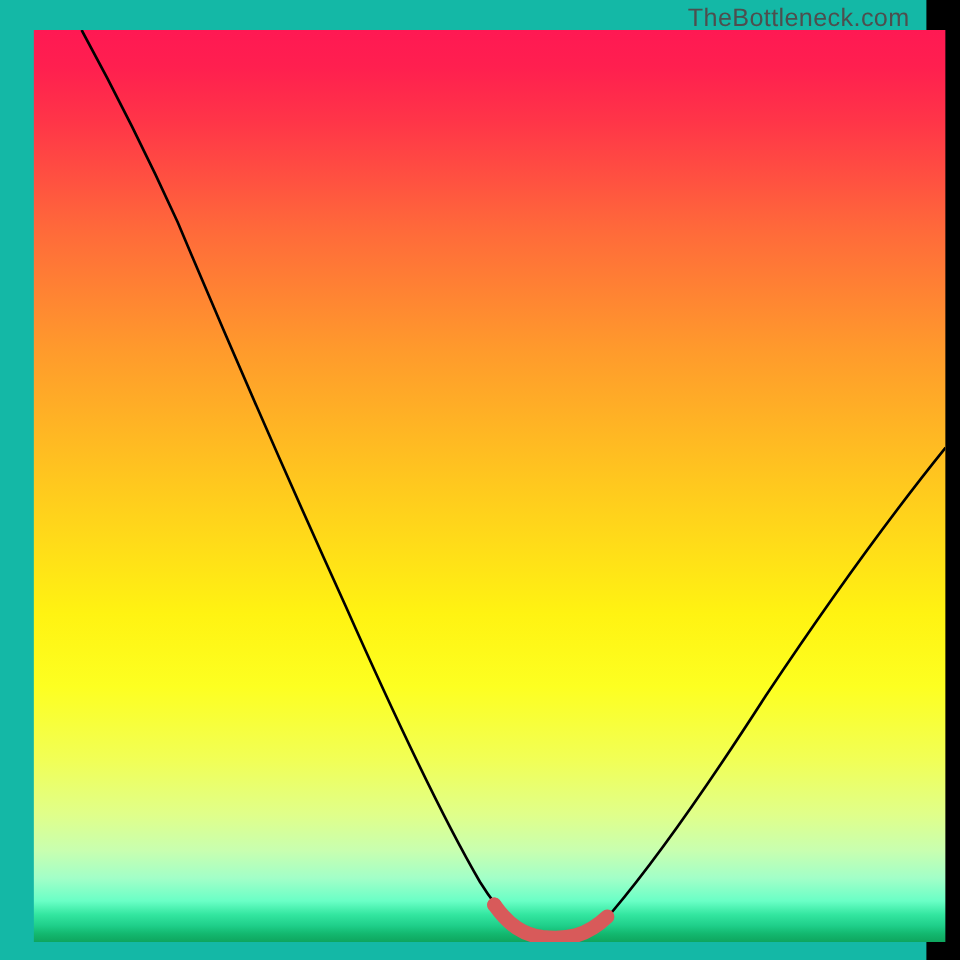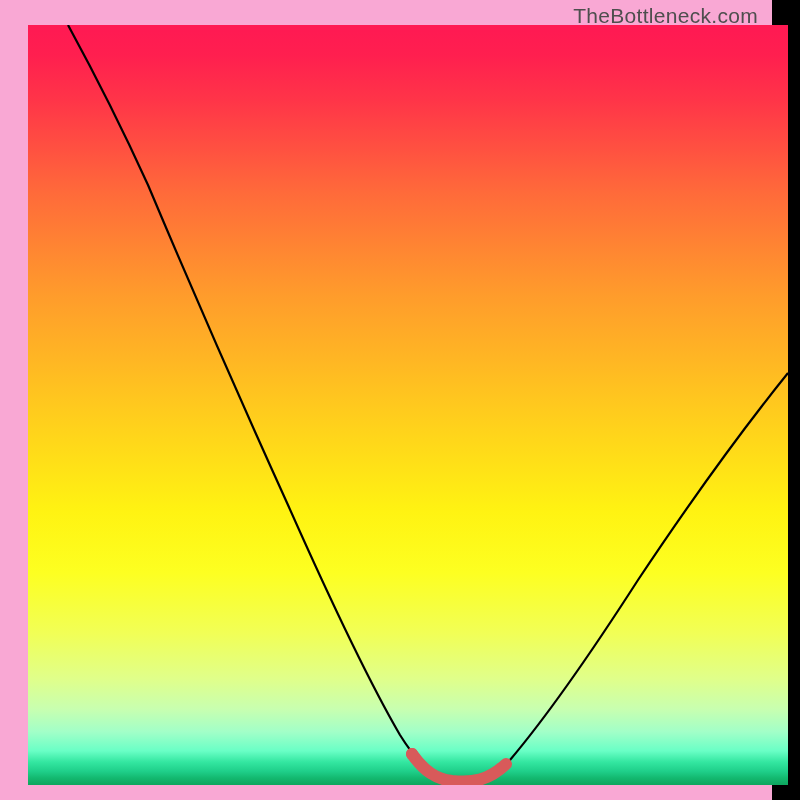--- a/index.html
+++ b/index.html
@@ -10,21 +10,21 @@
     background: #000;
     overflow: hidden;
     font-family: Arial, Helvetica, sans-serif;
   }
   .frame {
     position: absolute;
     left: 0;
     top: 0;
     width: 772px;
     height: 800px;
-    background: #f9a8d4;
+    background: #14b8a6;
   }
   .plot-area {
     position: absolute;
     left: 28px;
     top: 25px;
     width: 760px;
     height: 760px;
     overflow: hidden;
   }
   .gradient {

